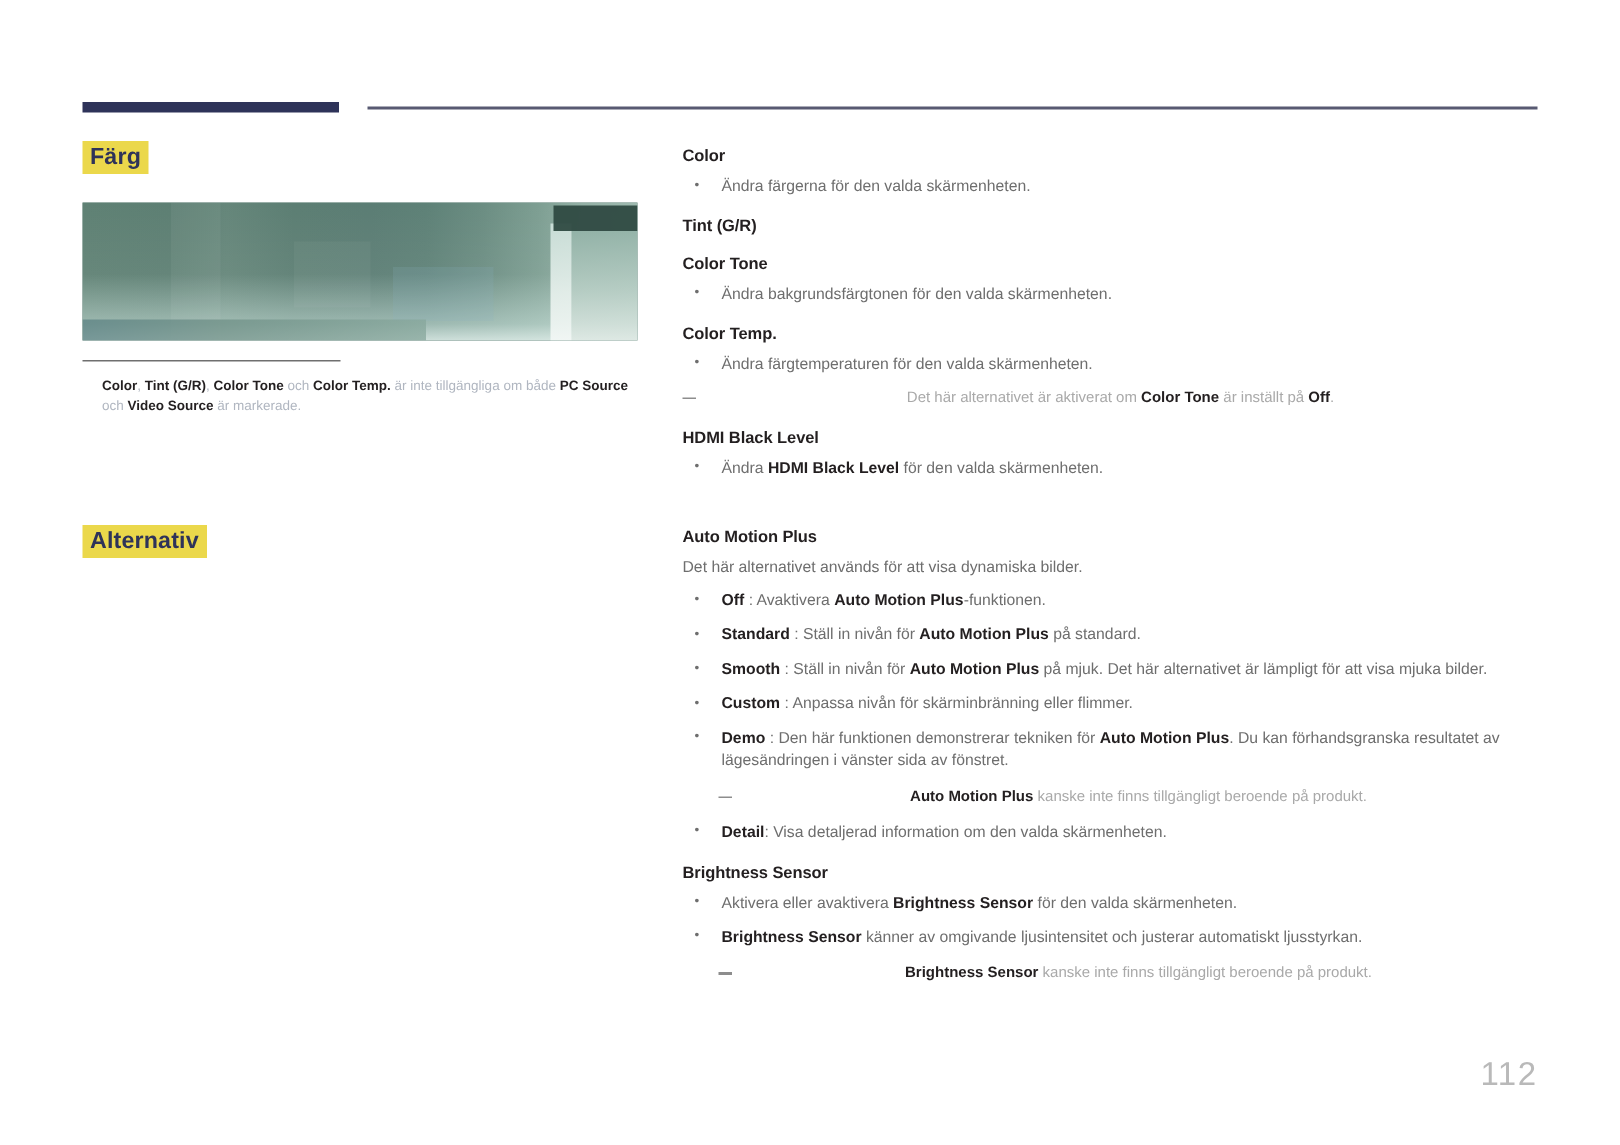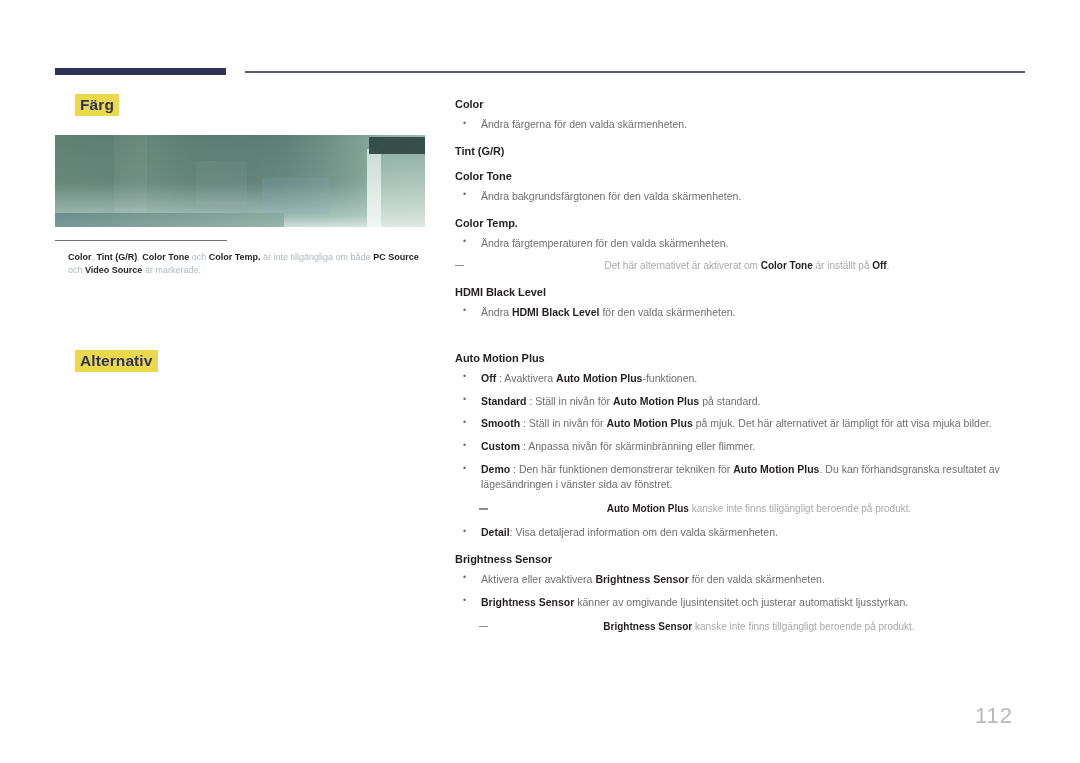--- a/index.html
+++ b/index.html
@@ -58,21 +58,20 @@
   
   .sec-heading {
     display: inline-block;
     background: #ebd84b;
     color: #2e3359;
     font-size: 15.5px;
     font-weight: bold;
     line-height: 1.25;
     padding: 1px 5px 2px 5px;
     letter-spacing: 0.1px;
-    margin-left: 20px;
   }
   .heading-alternativ-wrap {
     position: absolute;
     left: 55px;
     top: 350px;
   }
 
   
   .shot {
     margin-top: 19px;
@@ -257,21 +256,21 @@
   }
   .subnote.flush::before {
     left: 0;
   }
 
   .spacer-24 { height: 24px; }
 
   
   .page-num {
     position: absolute;
-    right: 67px;
+    right: 55px;
     top: 703px;
     font-size: 22px;
     color: #b9b9b9;
     letter-spacing: 1px;
     font-family: "Liberation Sans", sans-serif;
   }
 </style>
 </head>
 <body>
 
@@ -320,20 +319,21 @@
     <ul class="bullets">
       <li>Ändra färgtemperaturen för den valda skärmenheten.</li>
     </ul>
     <div class="subnote flush">Det här alternativet är aktiverat om <b>Color Tone</b> är inställt på <b>Off</b>.</div>
     <p class="term gap">HDMI Black Level</p>
     <ul class="bullets">
       <li>Ändra <b>HDMI Black Level</b> för den valda skärmenheten.</li>
     </ul>
     <div class="spacer-24"></div>
     <p class="term">Auto Motion Plus</p>
+    <p class="plain">Det här alternativet används för att visa dynamiska bilder.</p>
     <ul class="bullets">
       <li><b>Off</b> : Avaktivera <b>Auto Motion Plus</b>-funktionen.</li>
       <li><b>Standard</b> : Ställ in nivån för <b>Auto Motion Plus</b> på standard.</li>
       <li><b>Smooth</b> : Ställ in nivån för <b>Auto Motion Plus</b> på mjuk. Det här alternativet är lämpligt för att visa mjuka bilder.</li>
       <li><b>Custom</b> : Anpassa nivån för skärminbränning eller flimmer.</li>
       <li><b>Demo</b> : Den här funktionen demonstrerar tekniken för <b>Auto Motion Plus</b>. Du kan förhandsgranska resultatet av lägesändringen i vänster sida av fönstret.</li>
     </ul>
     <div class="subnote"><b>Auto Motion Plus</b> kanske inte finns tillgängligt beroende på produkt.</div>
     <ul class="bullets">
       <li><b>Detail</b>: Visa detaljerad information om den valda skärmenheten.</li>

